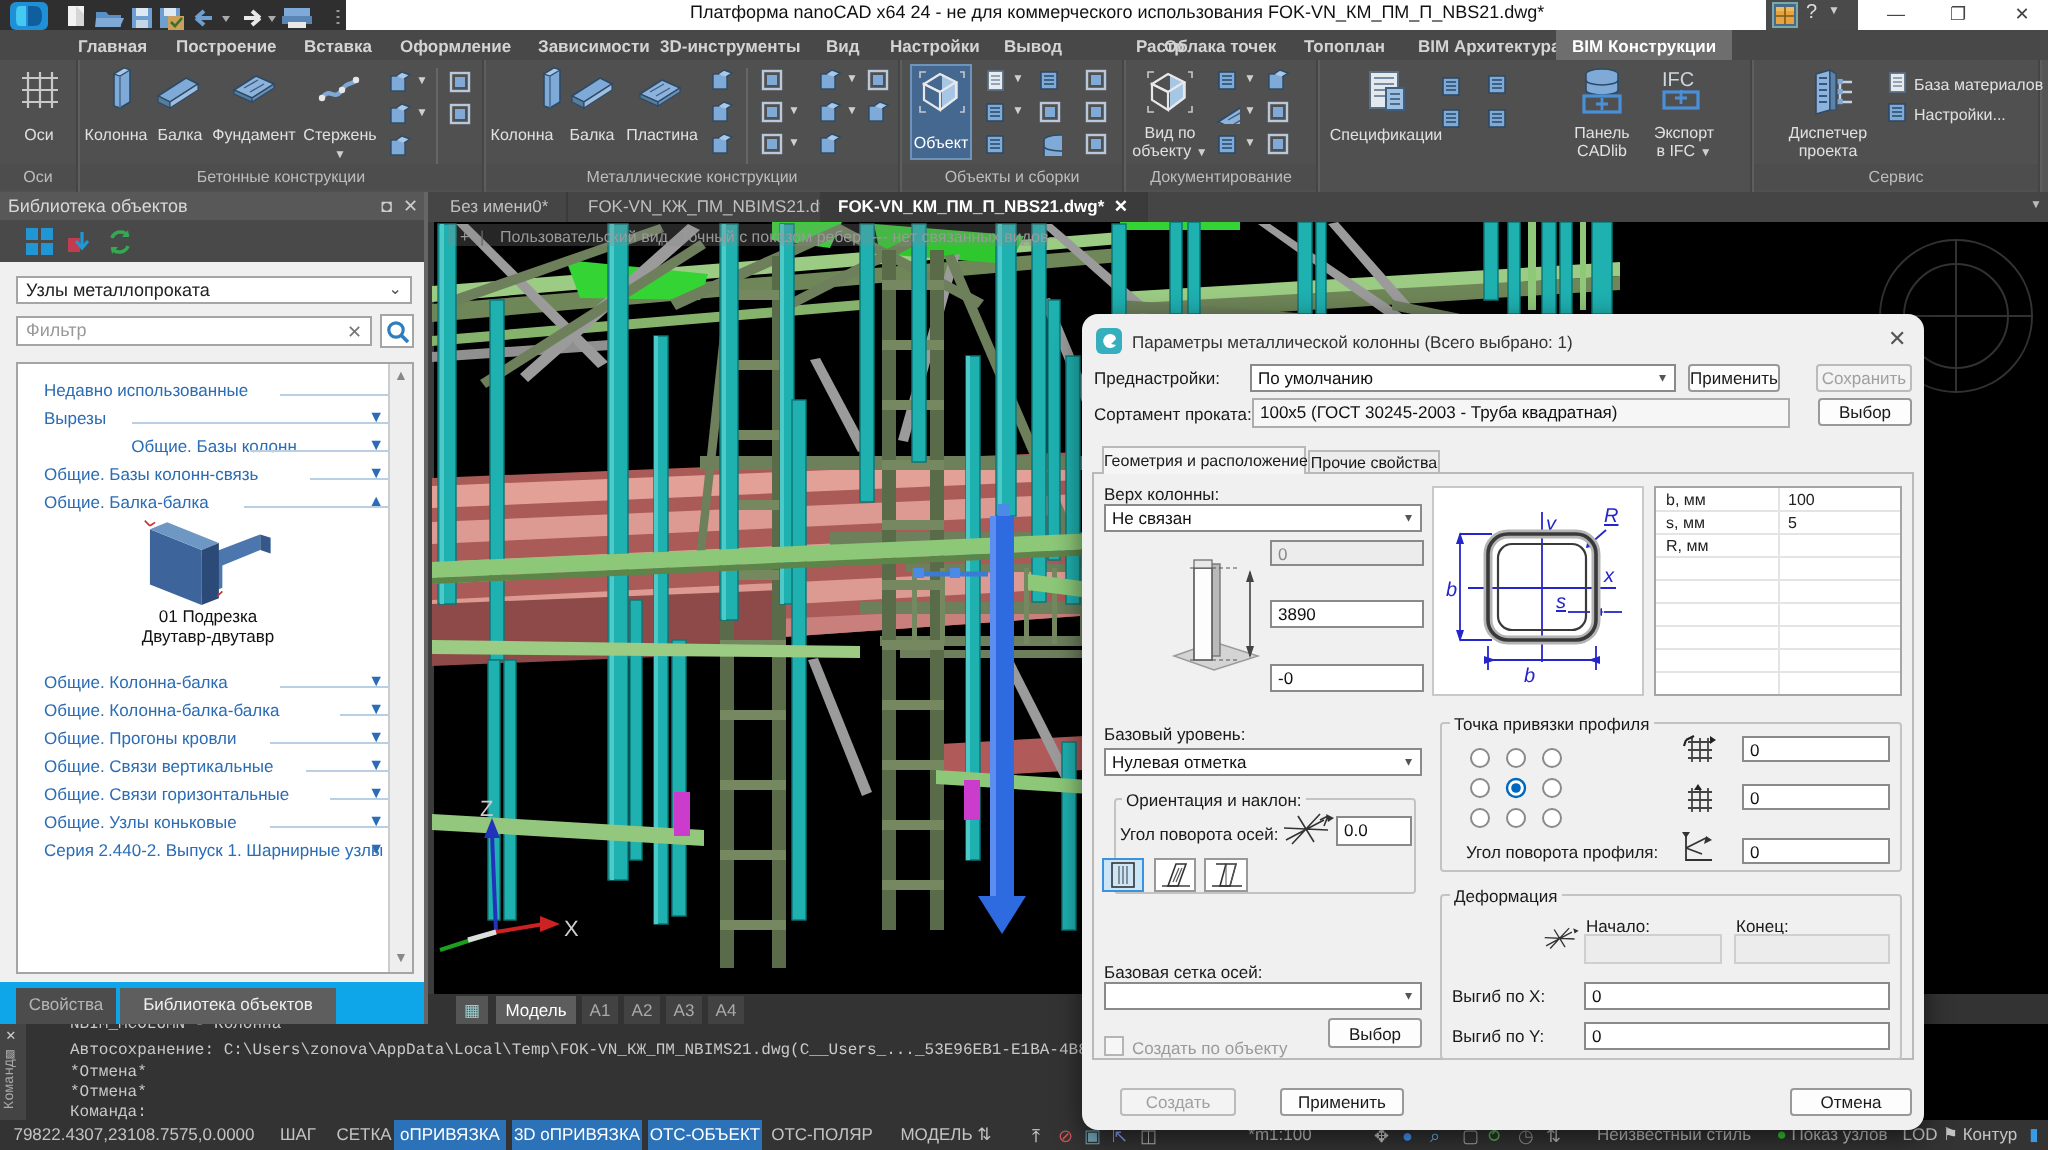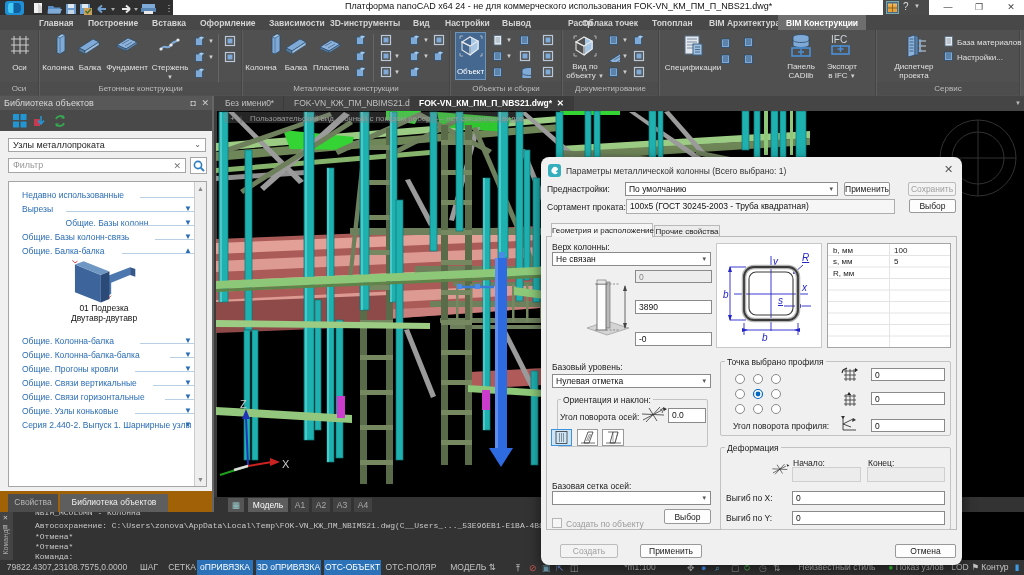--- a/index.html
+++ b/index.html
@@ -24,21 +24,21 @@
 .dd{color:#cfcfcf;font-size:6px;}
 
 #docbar{position:absolute;left:0;top:96px;width:1024px;height:15px;background:#454545;}
 .dtab{position:absolute;top:0;height:15px;line-height:15px;font-size:8.5px;color:#c0c0c0;padding:0 9px;border-right:1px solid #3a3a3a;white-space:nowrap;}
 .dtab.act{background:#3b3b3b;color:#fff;font-weight:bold;}
 
 #lpanel{position:absolute;left:0;top:96px;width:214px;height:416px;background:#f0f0f0;border-right:2px solid #666;}
 #lp-head{position:absolute;left:0;top:0;width:100%;height:14px;background:#585858;color:#d8d8d8;font-size:9px;line-height:14px;padding-left:4px;}
 #lp-tools{position:absolute;left:0;top:14px;width:100%;height:21px;background:#494949;}
 #lp-body{position:absolute;left:0;top:35px;width:100%;height:360px;background:#f0f0f0;}
-#lp-tabs{position:absolute;left:0;top:395px;width:100%;height:21px;background:#a16207;}
+#lp-tabs{position:absolute;left:0;top:395px;width:100%;height:21px;background:#0ea5e9;}
 .fld{position:absolute;background:#fff;border:1px solid #a5a5a5;font-size:9px;color:#222;}
 .treeitem{position:absolute;left:13px;width:170px;height:14px;font-size:8.5px;color:#2a6cb5;white-space:nowrap;}
 .treeitem .lead{position:absolute;top:7px;border-top:1px solid #b9cfe4;}
 .treeitem .chev{position:absolute;right:0;top:0px;color:#2a6cb5;font-size:8px;font-weight:bold;}
 
 #modeltabs{position:absolute;left:214px;top:497px;width:810px;height:15px;background:#333;}
 .mtab{position:absolute;top:1px;height:14px;line-height:14px;font-size:8.5px;color:#aaa;text-align:center;}
 
 #cmdarea{position:absolute;left:0;top:512px;width:810px;height:48px;overflow:hidden;background:#333333;font-family:"Liberation Mono",monospace;font-size:8px;color:#c9c9c9;}
 #cmdstrip{position:absolute;left:0;top:0;width:13px;height:48px;background:#444;color:#bbb;}
@@ -834,21 +834,21 @@
       <path d="M9,1 L9,12 M14,1 L11,12" stroke="#555" stroke-width="0.5"></path>
       <path d="M2,12 H17 M9,1 H4" stroke="#333" stroke-width="0.7"></path>
     </svg>
  <div class="dl" style="left:11px;top:324px;">Базовая сетка осей:</div>
  <div class="combo" style="left:11px;top:334px;width:159px;height:14px;">&nbsp;</div>
  <div class="dbtn" style="left:123px;top:352px;width:47px;height:15px;line-height:14px;">Выбор</div>
  <div class="dl" style="left:11px;top:361px;width:10px;height:10px;background:#f6f6f6;border:1px solid #b5b5b5;"></div>
  <div class="dl" style="left:25px;top:362px;color:#9a9a9a;">Создать по объекту</div>
 
  <div class="gbox" style="left:179px;top:204px;width:231px;height:75px;"></div>
- <div class="glab" style="left:184px;top:200px;">Точка выбрано профиля</div>
+ <div class="glab" style="left:184px;top:200px;">Точка привязки профиля</div>
  <svg class="abs" style="left:188px;top:212px;" width="60" height="50">
   <g fill="#fff" stroke="#8a8a8a" stroke-width="1">
    <circle cx="11" cy="10" r="4.5"></circle>
         <circle cx="29" cy="10" r="4.5"></circle>
         <circle cx="47" cy="10" r="4.5"></circle>
    <circle cx="11" cy="25" r="4.5"></circle>
         <circle cx="47" cy="25" r="4.5"></circle>
    <circle cx="11" cy="40" r="4.5"></circle>
         <circle cx="29" cy="40" r="4.5"></circle>
         <circle cx="47" cy="40" r="4.5"></circle>

